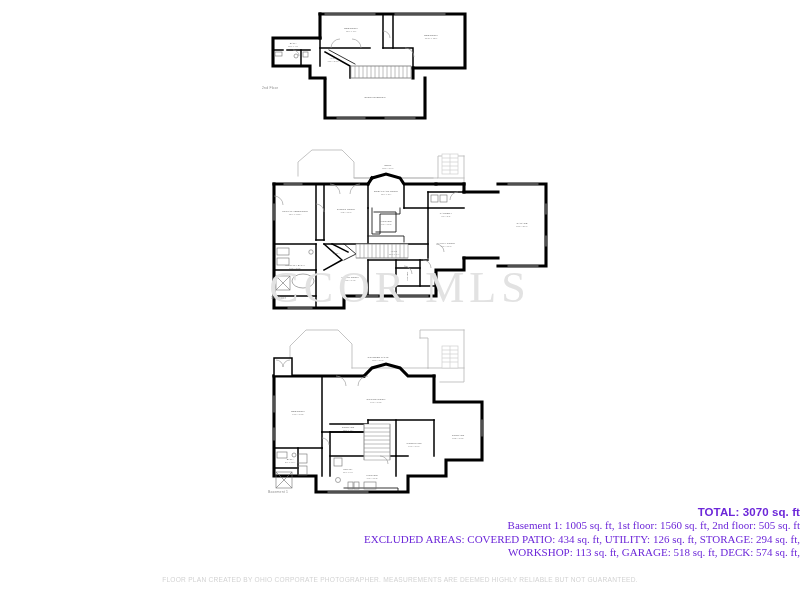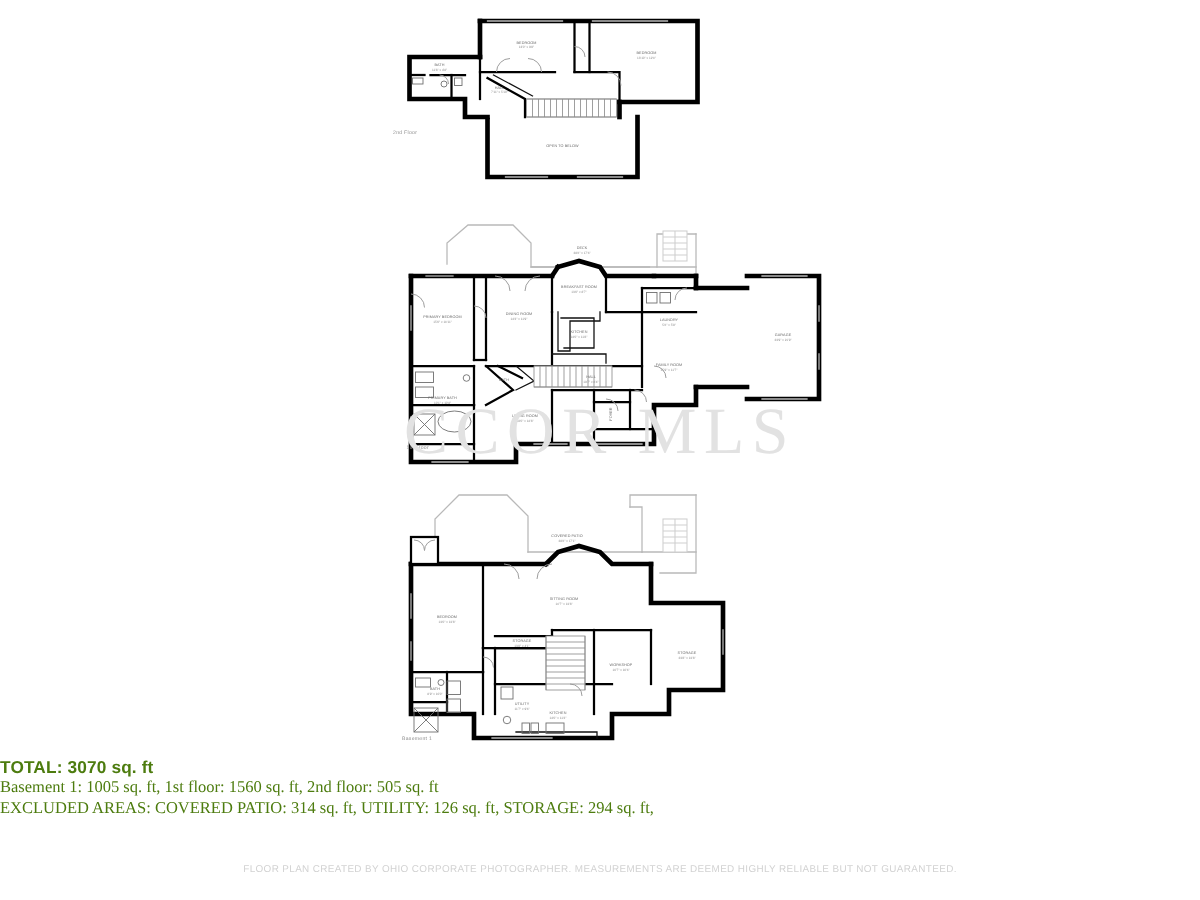--- a/index.html
+++ b/index.html
@@ -22,21 +22,21 @@
     white-space:nowrap;
   }
 
   
   .plan{position:absolute;}
   .plan svg{display:block;overflow:visible;}
 
   
   .summary{
     position:absolute;left:0;top:505px;width:800px;
-    text-align:left;color:#4d7c0f;
+    text-align:right;color:#6d28d9;
   }
   .summary .total{
     font-size:11.5px;font-weight:bold;line-height:14px;
     letter-spacing:.1px;
   }
   .summary .line{
     font-size:11px;line-height:13.6px;letter-spacing:0px;font-family:Liberation Serif, serif;
   }
   .disclaimer{
     position:absolute;left:0;top:576px;width:800px;
@@ -370,18 +370,19 @@
       <text class="rdim" x="104" y="159">14'0" x 11'2"</text>
     </svg>
     <span class="floor-tag" style="left:0px;top:170px;">Basement 1</span>
   </div>
 
   <div class="watermark">CCOR MLS</div>
 
   <div class="summary">
     <div class="total">TOTAL: 3070 sq. ft</div>
     <div class="line">Basement 1: 1005 sq. ft, 1st floor: 1560 sq. ft, 2nd floor: 505 sq. ft</div>
-    <div class="line">EXCLUDED AREAS: COVERED PATIO: 314 sq. ft, UTILITY: 126 sq. ft, STORAGE: 294 sq. ft,</div>
+    <div class="line">EXCLUDED AREAS: COVERED PATIO: 434 sq. ft, UTILITY: 126 sq. ft, STORAGE: 294 sq. ft,</div>
+    <div class="line">WORKSHOP: 113 sq. ft, GARAGE: 518 sq. ft, DECK: 574 sq. ft,</div>
   </div>
 
   <div class="disclaimer">FLOOR PLAN CREATED BY OHIO CORPORATE PHOTOGRAPHER. MEASUREMENTS ARE DEEMED HIGHLY RELIABLE BUT NOT GUARANTEED.</div>
 
 </div>
 
 </body></html>

